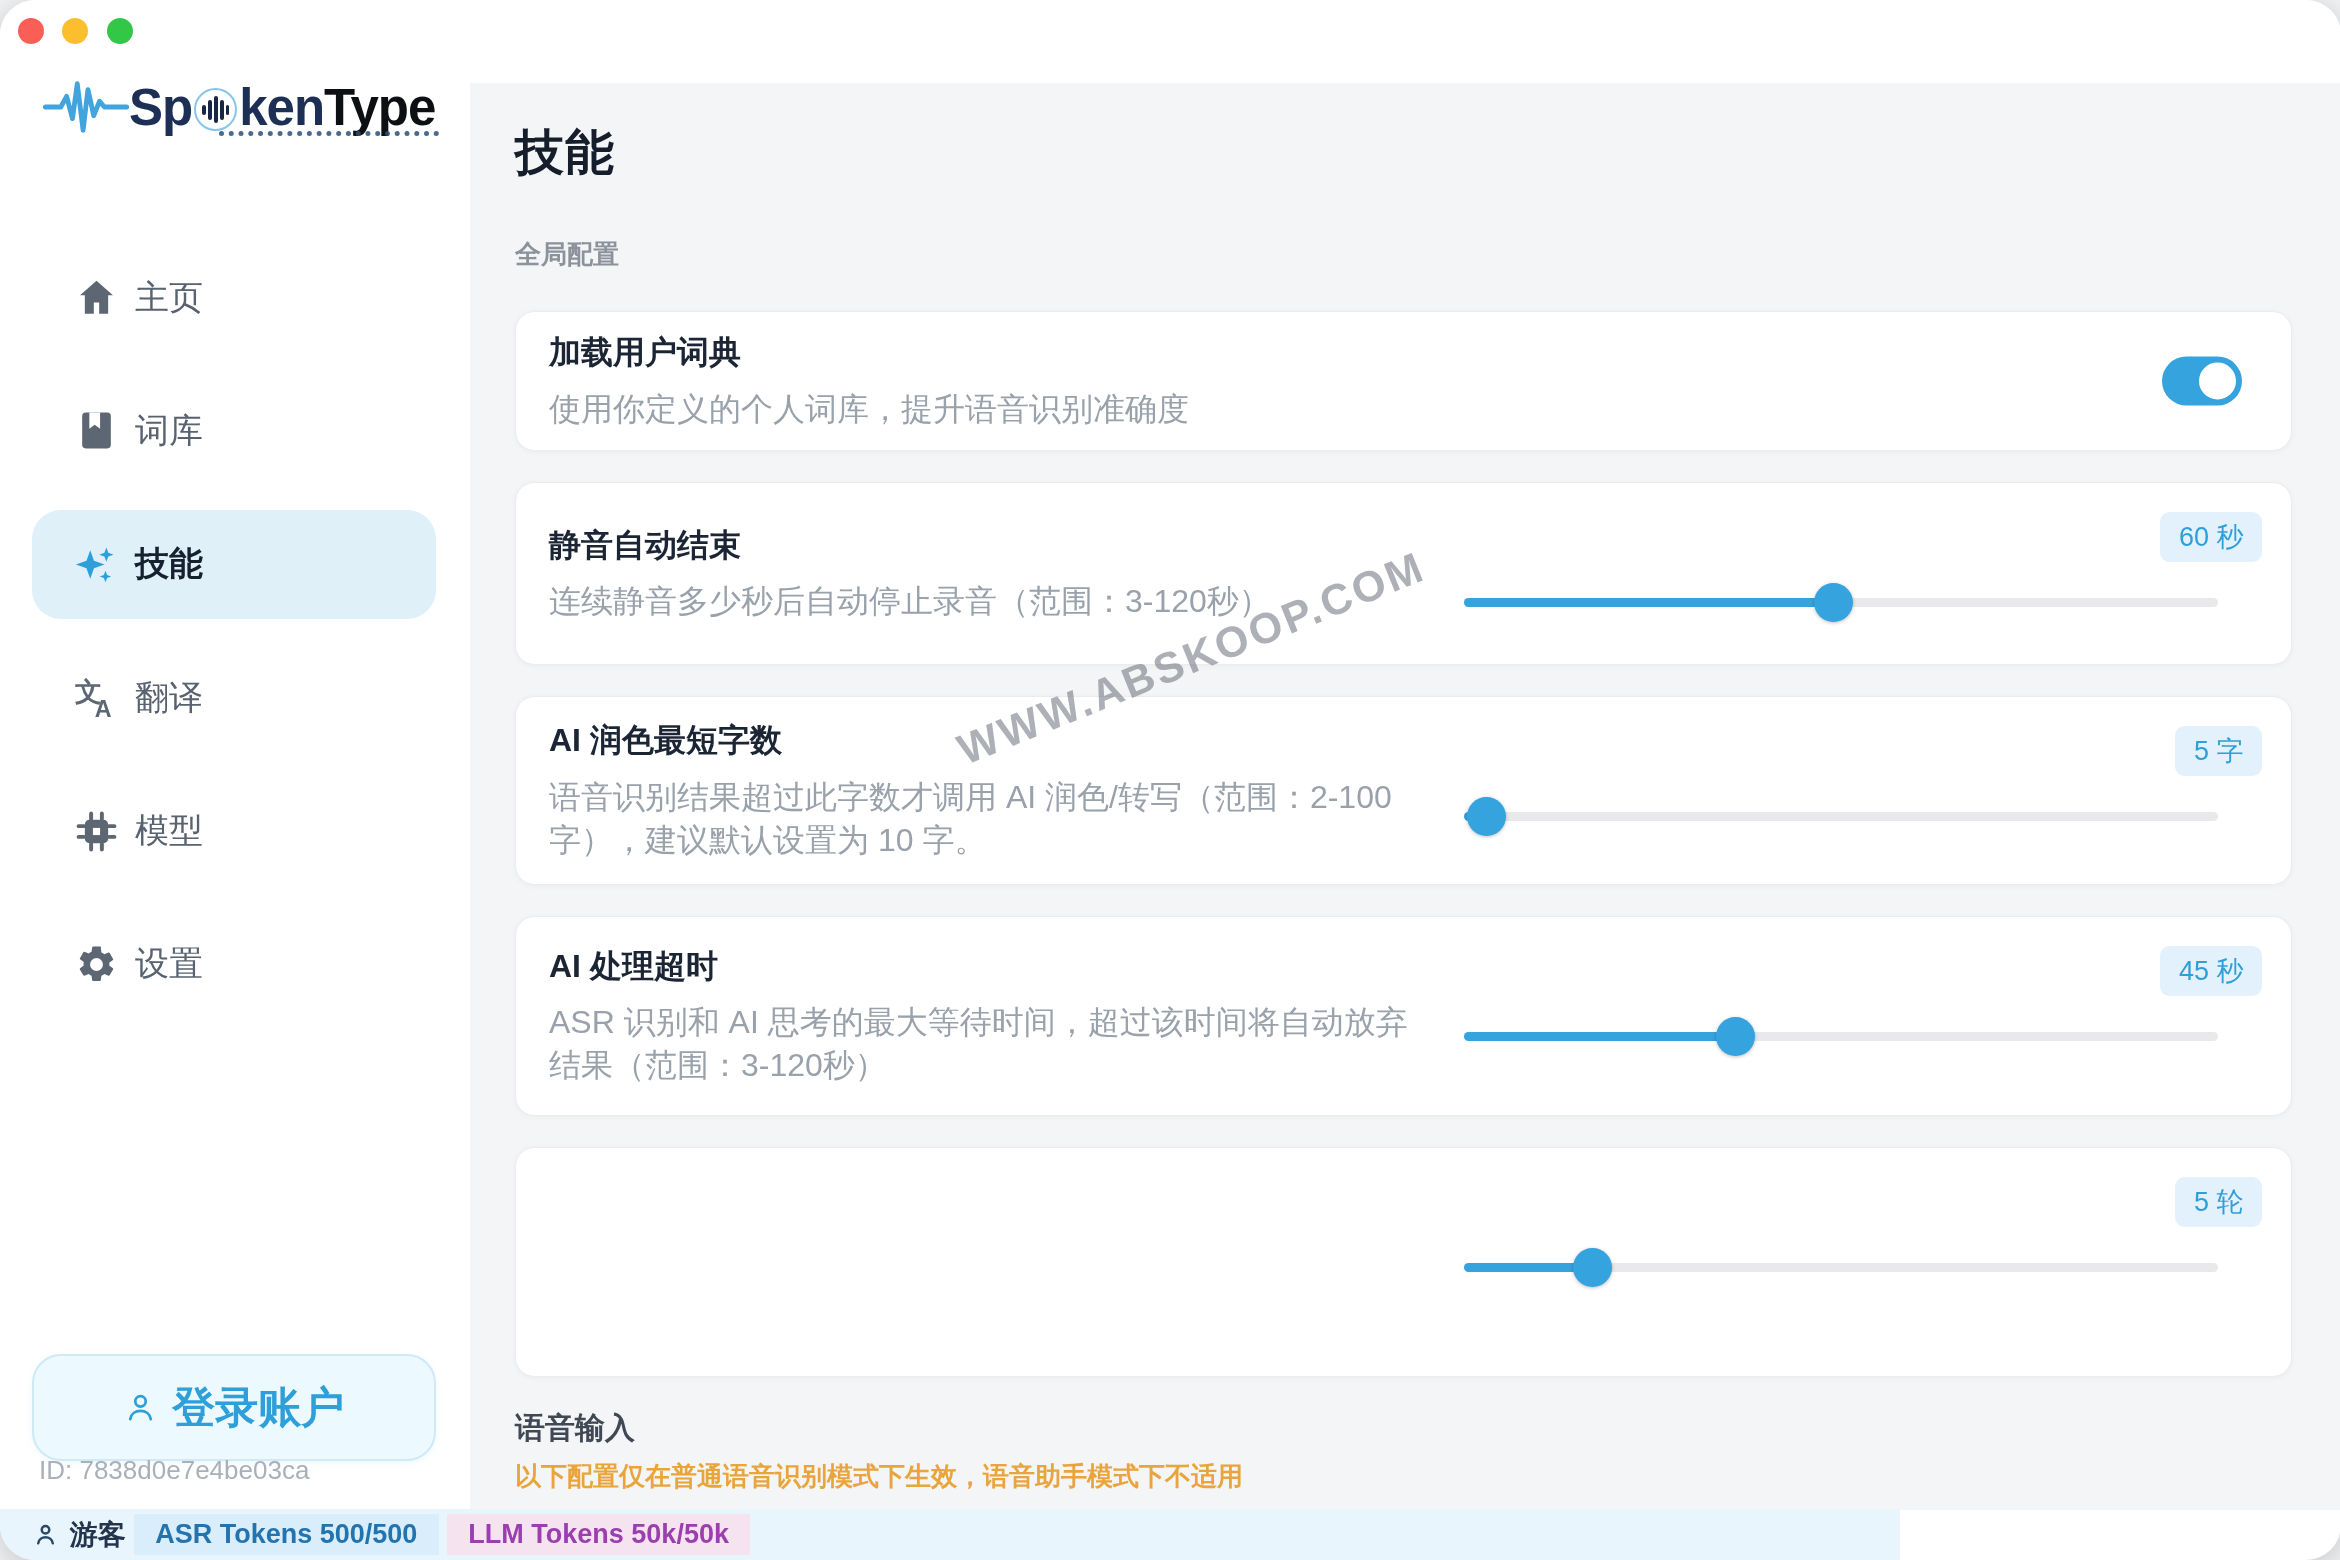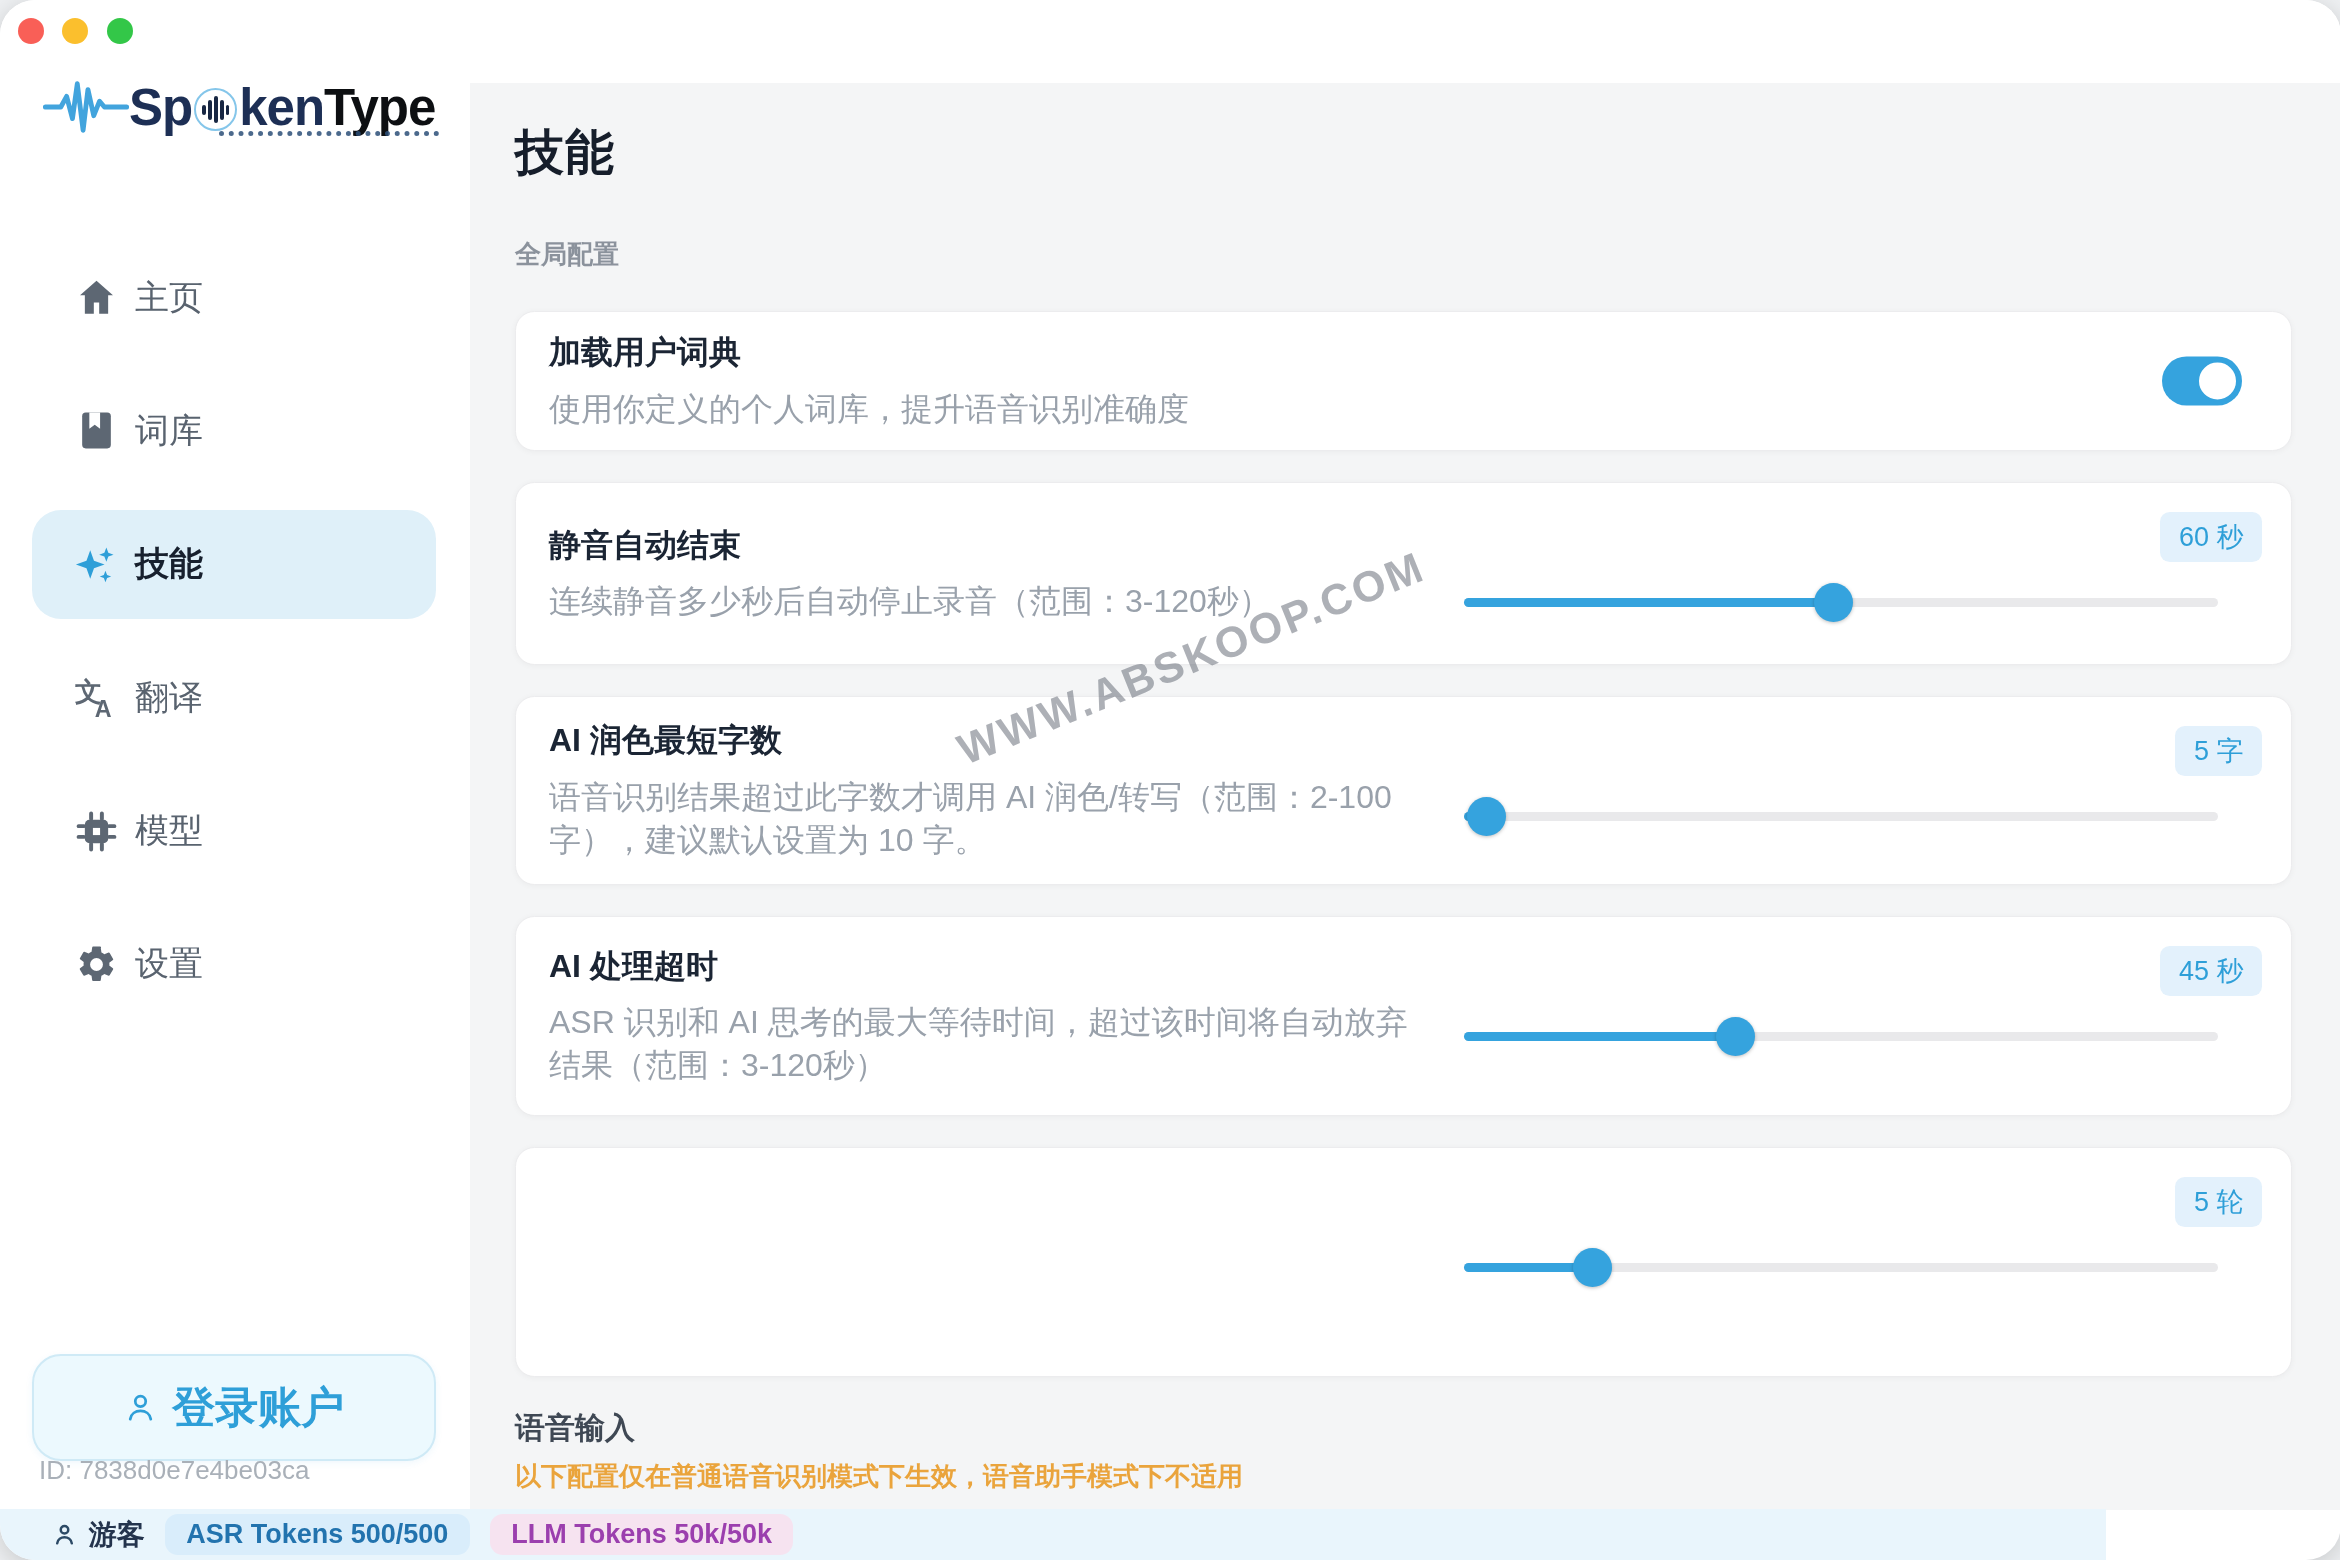--- a/index.html
+++ b/index.html
@@ -88,25 +88,25 @@
     background:#fff; border:2.9px solid var(--accent-fill,#35a3de); }
 
   .sec-title2{ margin-top:15.6px; font-size:30px; font-weight:700; color:#3f4854; }
   .warning{ margin-top:9.8px; font-size:26px; font-weight:600; color:var(--warning,#eaa43c); }
 
   .watermark{ position:absolute; left:951px; top:729px; z-index:6; pointer-events:none;
     font-size:43px; font-weight:600; letter-spacing:2.9px; color:rgba(106,112,122,.55);
     transform:rotate(-22deg); transform-origin:left top; white-space:nowrap; }
 
   
-  .statusbar{ position:absolute; left:0; bottom:0; width:2106px; height:51px; z-index:10;
-    background:var(--status-bg,#e9f5fc); display:flex; align-items:center; gap:20px; padding-left:52px; }
+  .statusbar{ position:absolute; left:0; bottom:0; width:1900px; height:51px; z-index:10;
+    background:var(--status-bg,#e9f5fc); display:flex; align-items:center; gap:8px; padding-left:33px; }
   .sb-user{ display:flex; align-items:center; gap:11.7px; font-size:28px; font-weight:700; color:#24344d; }
   .sb-user svg{ width:25px; height:25px; color:#2c4a66; }
-  .chip{ height:41px; display:flex; align-items:center; padding:0 21.5px; border-radius:13px;
+  .chip{ height:41px; display:flex; align-items:center; padding:0 21.5px; border-radius:1px;
     font-size:27px; font-weight:700; }
   .chip.asr{ background:var(--asr-bg,#d9edfb); color:var(--asr-text,#2273ae); }
   .chip.llm{ background:var(--llm-bg,#f6e3f0); color:var(--llm-text,#9b3fae); }
 </style>
 </head>
 <body>
 
 <div class="window">
 
   <aside class="sidebar">

